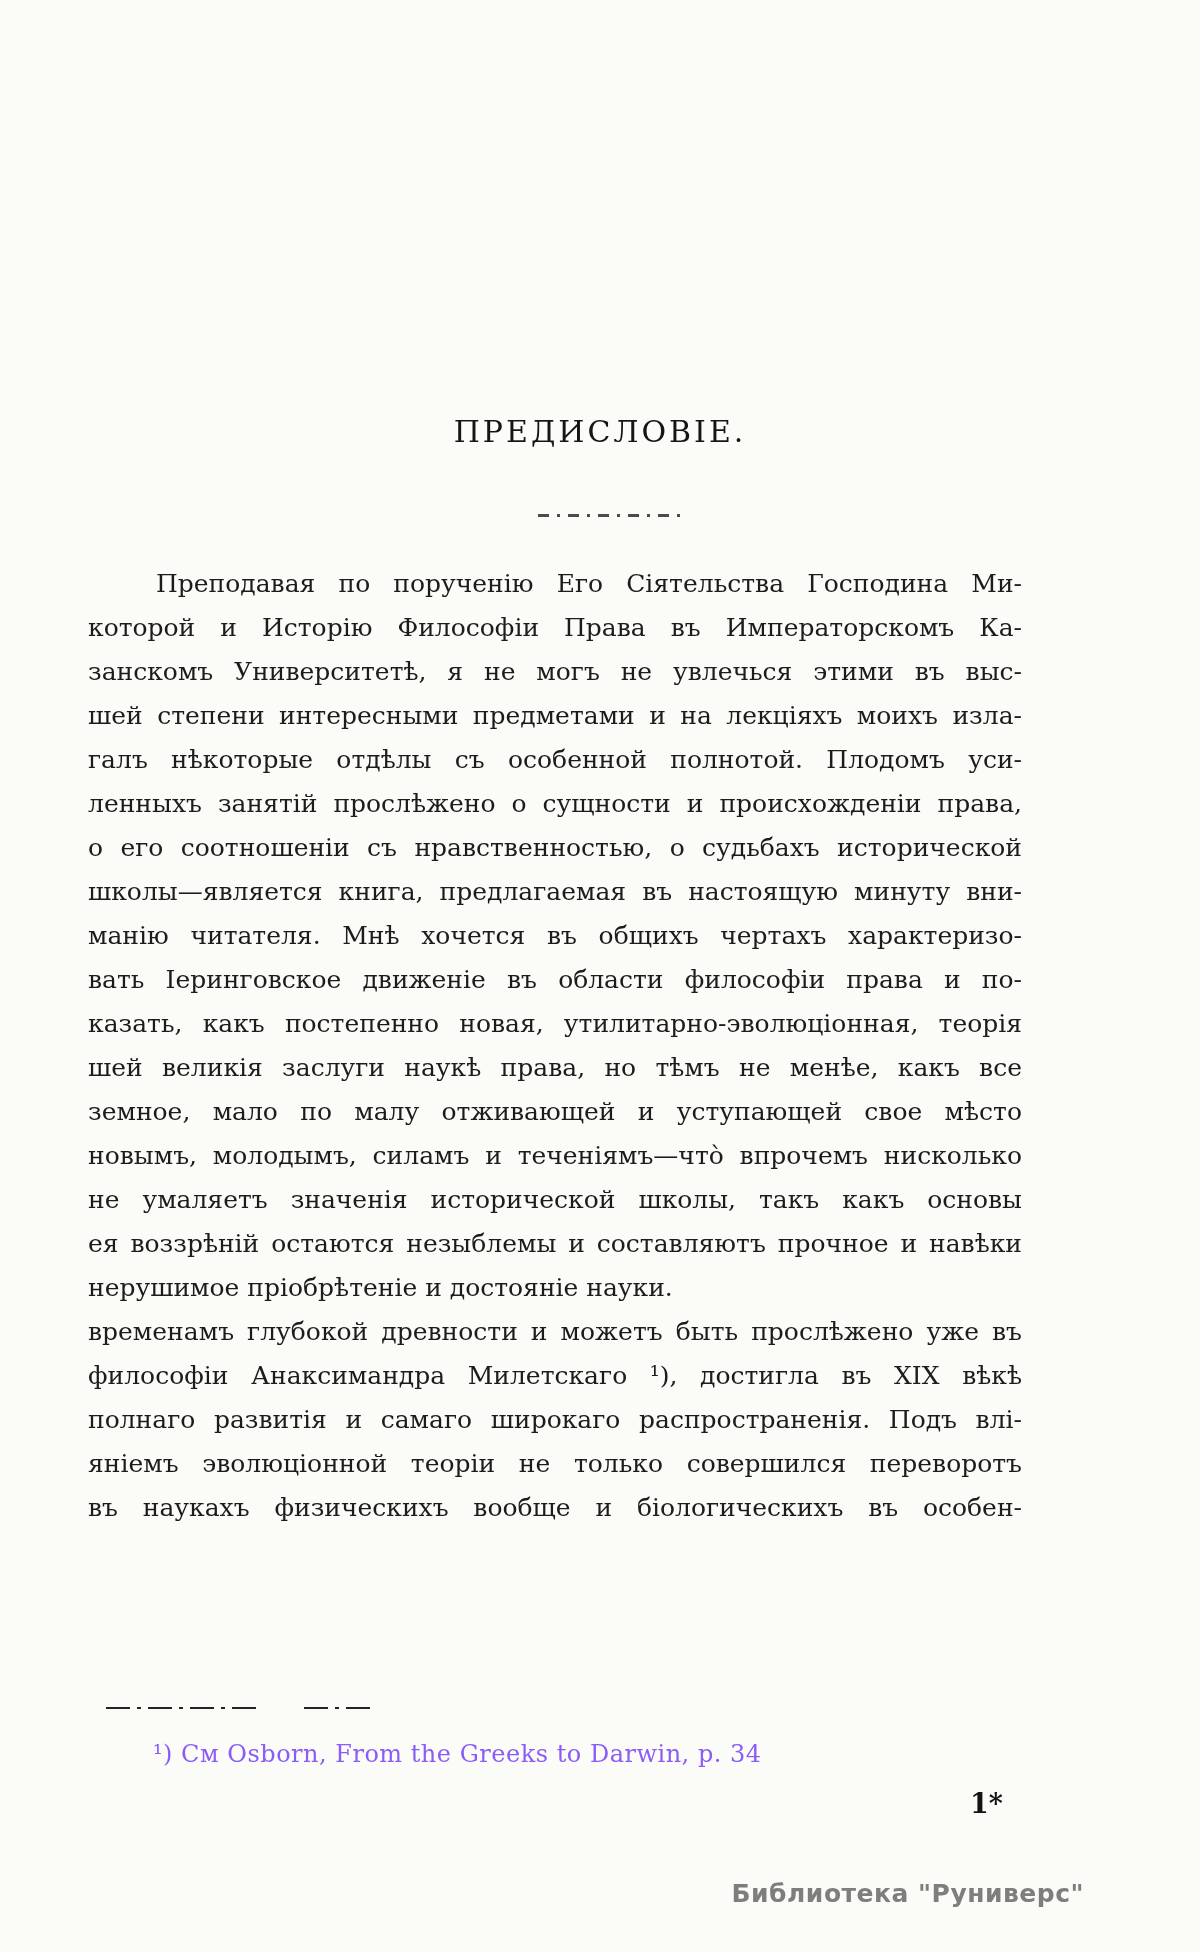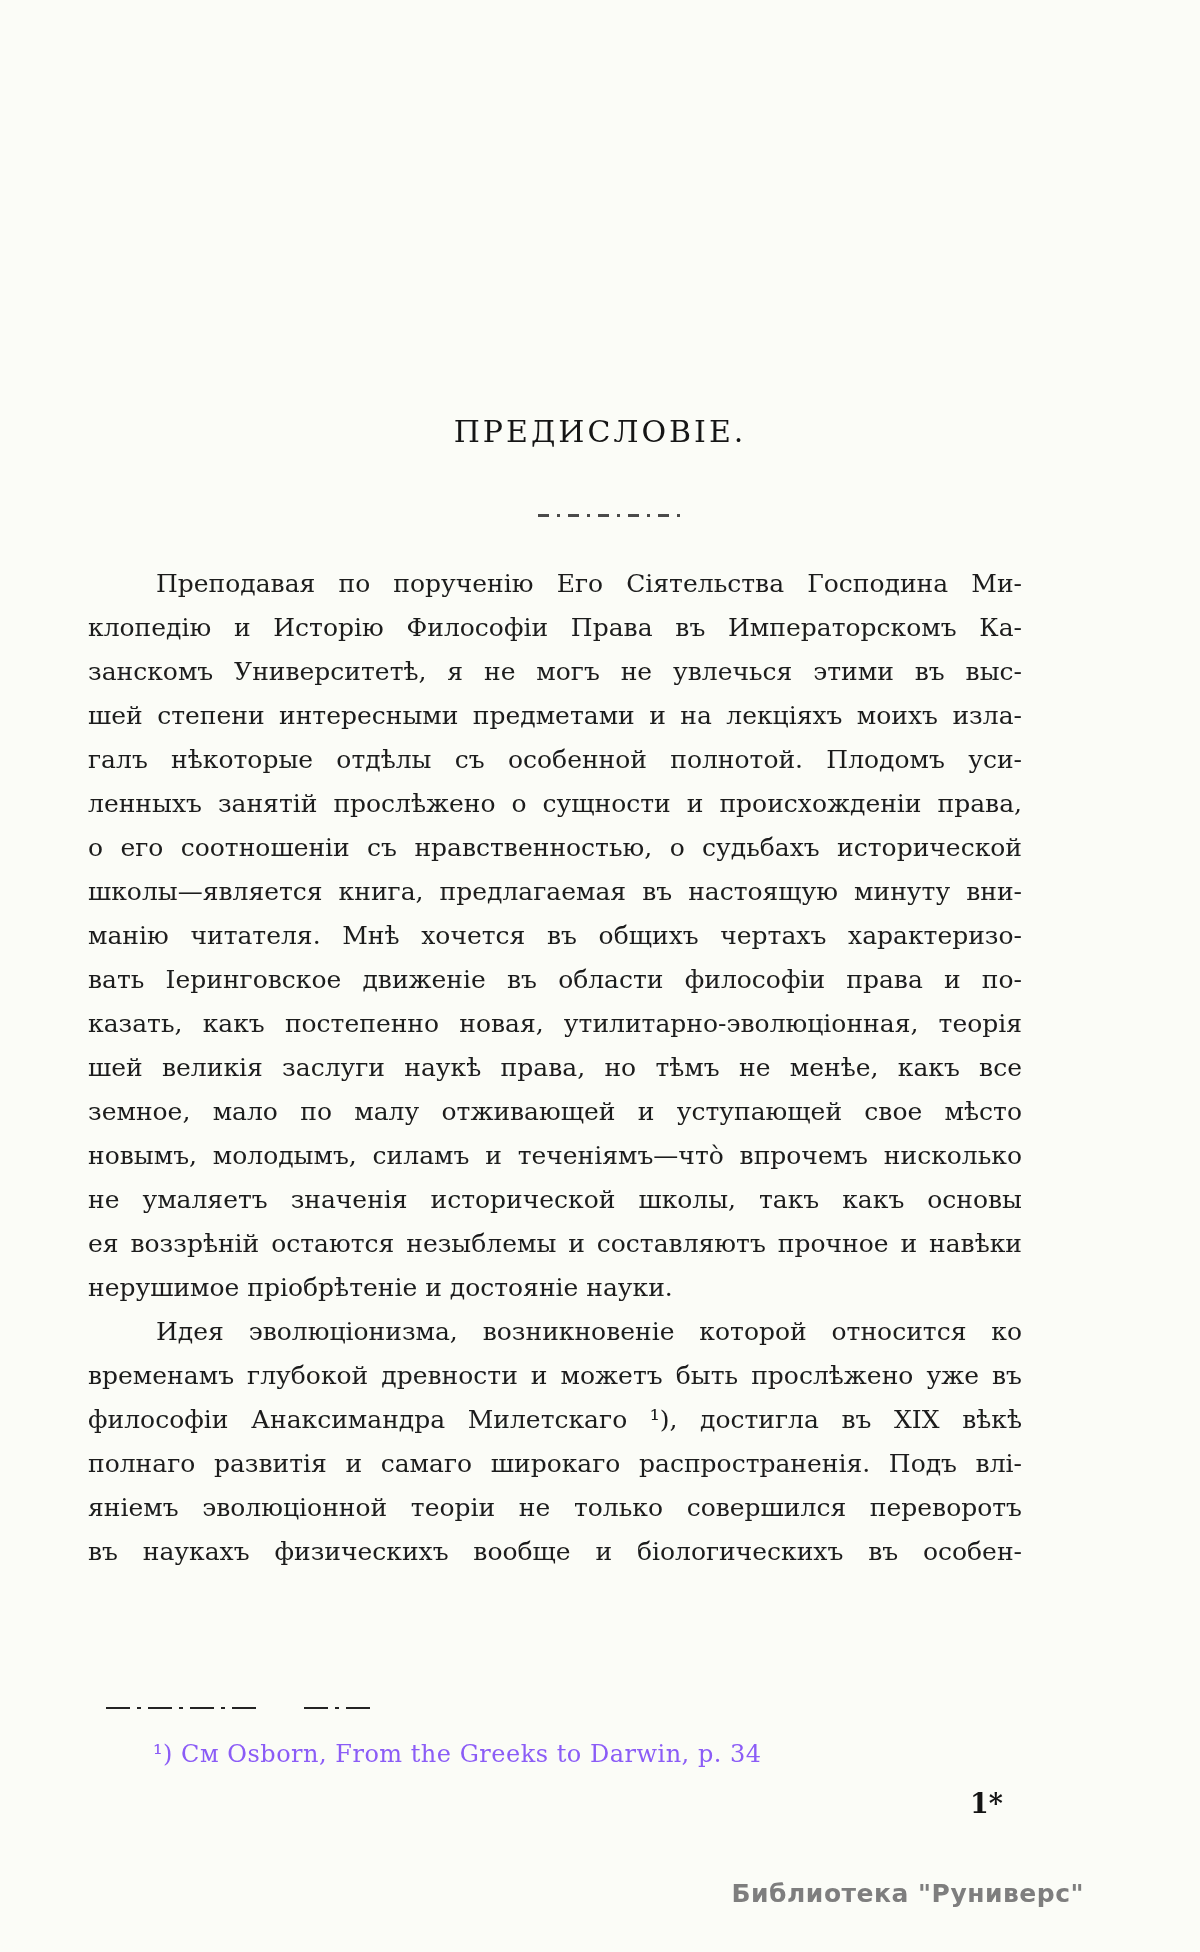--- a/index.html
+++ b/index.html
@@ -89,37 +89,36 @@
 <body>
 
 <div class="page">
 
   <h1 class="title">ПРЕДИСЛОВІЕ.</h1>
 
   <div class="title-rule"></div>
 
   <div class="body-text">
       <div class="line indent">Преподавая по порученію Его Сіятельства Господина Ми-</div>
-      <div class="line">клопедію и Исторію Философіи Права въ Императорскомъ Ка-</div>
+      <div class="line">которой и Исторію Философіи Права въ Императорскомъ Ка-</div>
       <div class="line">занскомъ Университетѣ, я не могъ не увлечься этими въ выс-</div>
       <div class="line">шей степени интересными предметами и на лекціяхъ моихъ изла-</div>
       <div class="line">галъ нѣкоторые отдѣлы съ особенной полнотой. Плодомъ уси-</div>
       <div class="line">ленныхъ занятій прослѣжено о сущности и происхожденіи права,</div>
       <div class="line">о его соотношеніи съ нравственностью, о судьбахъ исторической</div>
       <div class="line">школы—является книга, предлагаемая въ настоящую минуту вни-</div>
       <div class="line">манію читателя. Мнѣ хочется въ общихъ чертахъ характеризо-</div>
       <div class="line">вать Іеринговское движеніе въ области философіи права и по-</div>
       <div class="line">казать, какъ постепенно новая, утилитарно-эволюціонная, теорія</div>
       <div class="line">шей великія заслуги наукѣ права, но тѣмъ не менѣе, какъ все</div>
       <div class="line">земное, мало по малу отживающей и уступающей свое мѣсто</div>
       <div class="line">новымъ, молодымъ, силамъ и теченіямъ—что̀ впрочемъ нисколько</div>
       <div class="line">не умаляетъ значенія исторической школы, такъ какъ основы</div>
       <div class="line">ея воззрѣній остаются незыблемы и составляютъ прочное и навѣки</div>
       <div class="line flush">нерушимое пріобрѣтеніе и достояніе науки.</div>
-      <div class="line indent">Идея эволюціонизма, возникновеніе которой относится ко</div>
       <div class="line">временамъ глубокой древности и можетъ быть прослѣжено уже въ</div>
       <div class="line">философіи Анаксимандра Милетскаго ¹), достигла въ XIX вѣкѣ</div>
       <div class="line">полнаго развитія и самаго широкаго распространенія. Подъ влі-</div>
       <div class="line">яніемъ эволюціонной теоріи не только совершился переворотъ</div>
       <div class="line">въ наукахъ физическихъ вообще и біологическихъ въ особен-</div>
     </div>
 
   <div class="footnote-rule-a"></div>
   <div class="footnote-rule-b"></div>
 

